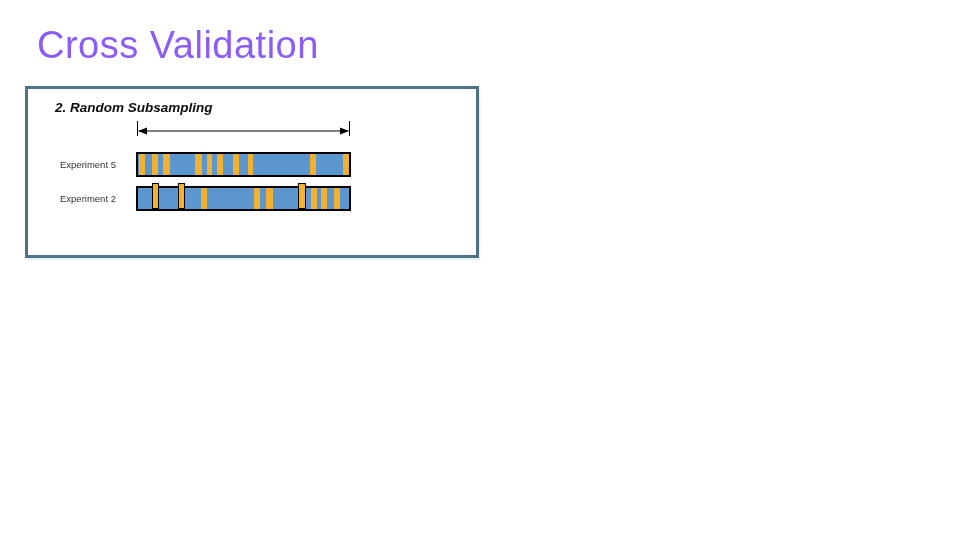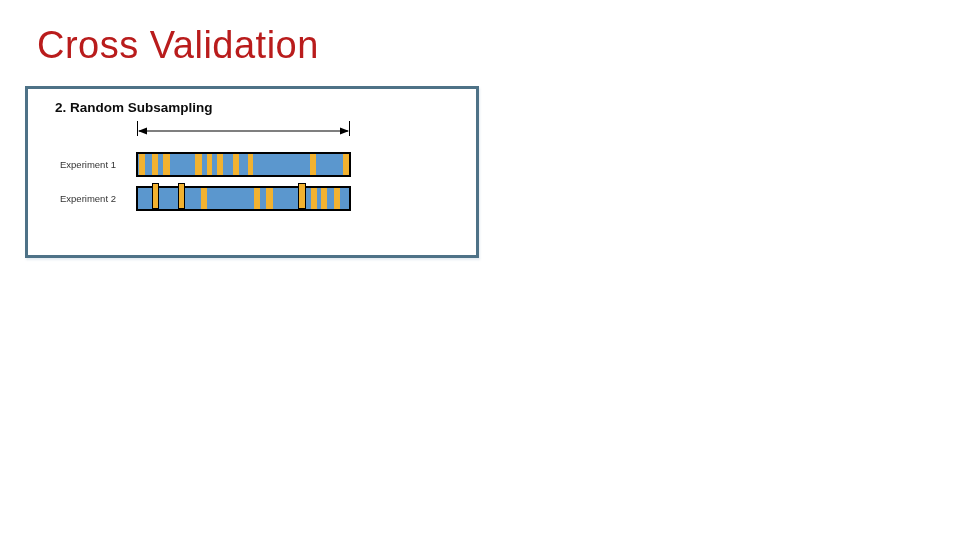--- a/index.html
+++ b/index.html
@@ -11,21 +11,21 @@
     overflow: hidden;
     font-family: "Liberation Sans", sans-serif;
   }
   .slide-title {
     position: absolute;
     left: 37px;
     top: 24px;
     font-size: 38px;
     font-weight: 300;
     letter-spacing: 0.5px;
-    color: #b91c1c;
+    color: #8b5cf6;
     white-space: nowrap;
   }
   .panel {
     position: absolute;
     left: 25px;
     top: 86px;
     width: 454px;
     height: 172px;
     box-sizing: border-box;
     border: 3px solid #4e7287;
@@ -33,20 +33,21 @@
     box-shadow: 1px 2px 2px rgba(180,200,215,0.35);
   }
   .panel-heading {
     position: absolute;
     left: 27px;
     top: 11px;
     font-size: 13.5px;
     font-weight: bold;
     color: #0d0d0d;
     white-space: nowrap;
+    font-style: italic;
   }
   .arrow-area {
     position: absolute;
     left: 108px;
     top: 31px;
     width: 215px;
   }
   .arrow-label {
     text-align: center;
     font-size: 9.5px;
@@ -114,21 +115,21 @@
         <line x1="1.5" y1="1" x2="1.5" y2="16" stroke="#000" stroke-width="1"></line>
         <line x1="213.5" y1="1" x2="213.5" y2="16" stroke="#000" stroke-width="1"></line>
         <line x1="3" y1="11" x2="212" y2="11" stroke="#000" stroke-width="1.2"></line>
         <polygon points="2,11 11,7.5 11,14.5" fill="#000"></polygon>
         <polygon points="213,11 204,7.5 204,14.5" fill="#000"></polygon>
       </svg>
     </div>
 
     <div class="rows" id="rows">
         <div class="exp-row">
-          <div class="exp-label">Experiment 1</div>
+          <div class="exp-label">Experiment 5</div>
           <div class="exp-bar" style="background: rgb(91, 151, 206); border-color: rgb(0, 0, 0);">
             <div class="stripe" style="left: 1px; width: 6px; background: rgb(242, 178, 48);"></div>
             <div class="stripe" style="left: 14px; width: 6px; background: rgb(242, 178, 48);"></div>
             <div class="stripe" style="left: 25px; width: 7px; background: rgb(242, 178, 48);"></div>
             <div class="stripe" style="left: 57px; width: 7px; background: rgb(242, 178, 48);"></div>
             <div class="stripe" style="left: 69px; width: 5px; background: rgb(242, 178, 48);"></div>
             <div class="stripe" style="left: 79px; width: 6px; background: rgb(242, 178, 48);"></div>
             <div class="stripe" style="left: 95px; width: 6px; background: rgb(242, 178, 48);"></div>
             <div class="stripe" style="left: 110px; width: 5px; background: rgb(242, 178, 48);"></div>
             <div class="stripe" style="left: 172px; width: 6px; background: rgb(242, 178, 48);"></div>

